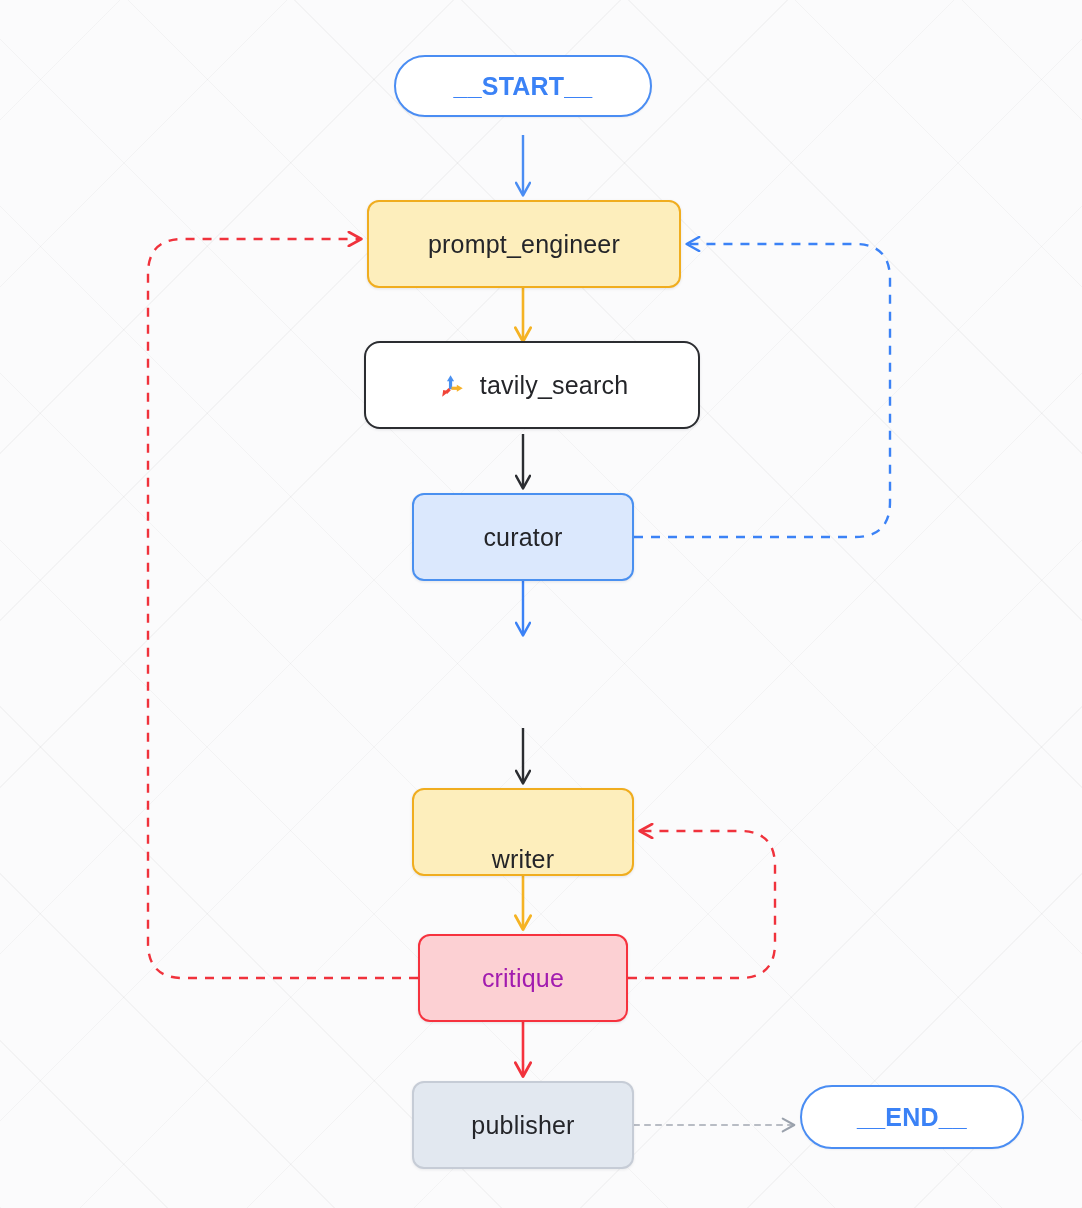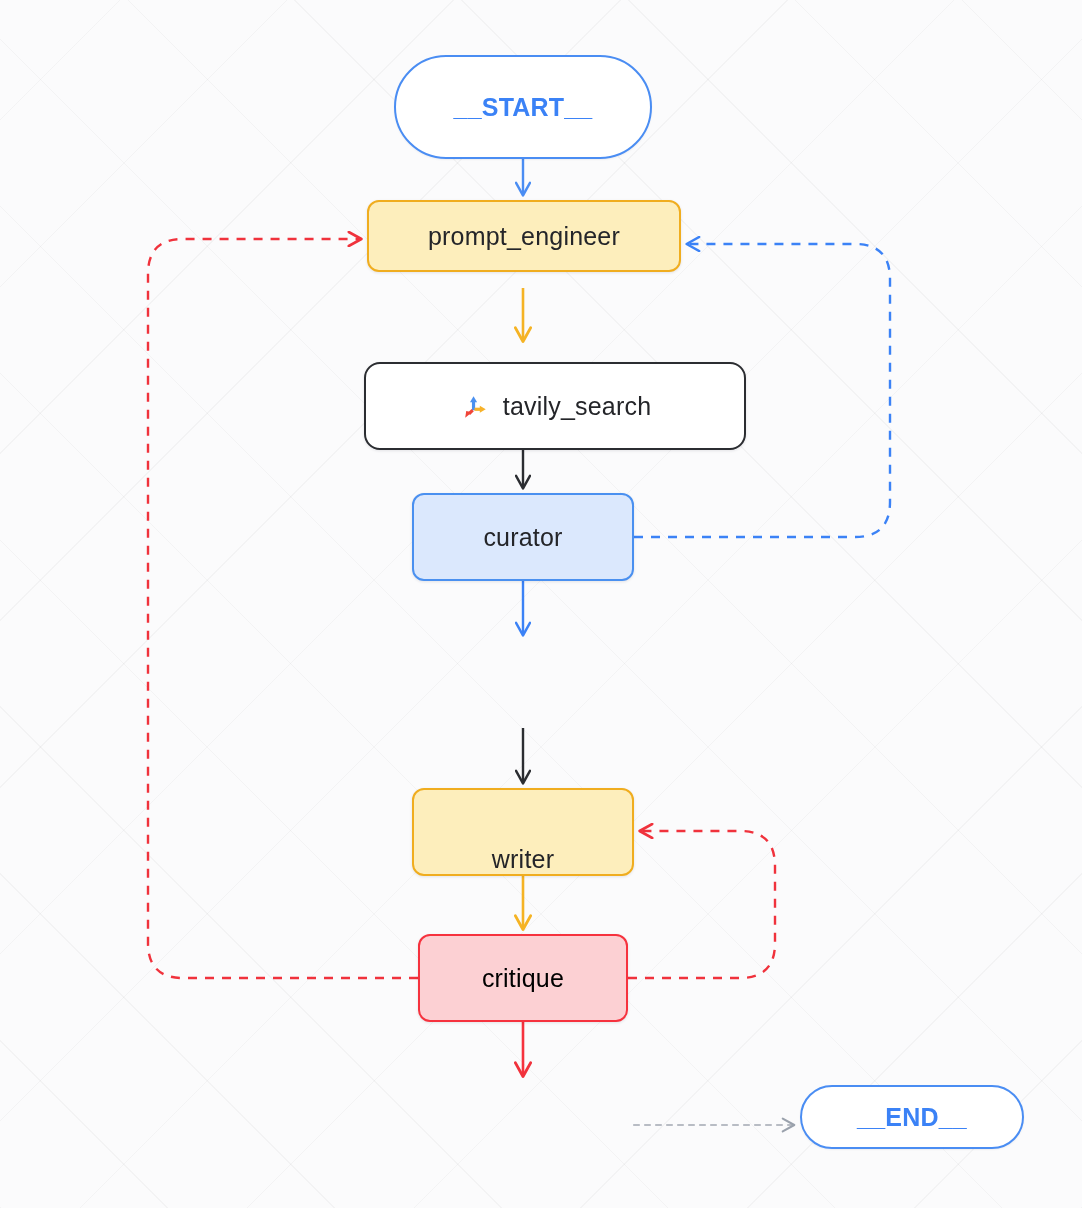--- a/index.html
+++ b/index.html
@@ -55,21 +55,21 @@
     border: 2.5px solid #4a90f0;
     border-radius: 12px;
     background: #dbe8fd;
     color: #242529;
     box-shadow: 0 1px 3px rgba(16,24,40,.10);
   }
   .agent-red {
     border: 2.5px solid #f6323e;
     border-radius: 12px;
     background: #fcd0d3;
-    color: #000000;
+    color: #a21caf;
     box-shadow: 0 1px 3px rgba(16,24,40,.10);
   }
   .agent-gray {
     border: 2px solid #c6ccd6;
     border-radius: 12px;
     background: #e2e8f0;
     color: #242529;
     box-shadow: 0 1px 3px rgba(16,24,40,.08);
   }
   .tool {
@@ -130,29 +130,29 @@
 
     <path d="M 634 1125 L 793 1125" fill="none" stroke="#b8bcc4" stroke-width="2.2" stroke-dasharray="5 6" stroke-linecap="round" marker-end="url(#ah-gray)"></path>
 
     <path d="M 634 537 L 855 537 Q 890 537 890 502 L 890 279 Q 890 244 855 244 L 688 244" fill="none" stroke="#3b82f6" stroke-width="2.4" stroke-dasharray="9 8" stroke-linecap="butt" marker-end="url(#ah-blue2)"></path>
 
     <path d="M 418 978 L 183 978 Q 148 978 148 943 L 148 274 Q 148 239 183 239 L 360 239" fill="none" stroke="#f0323c" stroke-width="2.4" stroke-dasharray="9 8" stroke-linecap="butt" marker-end="url(#ah-red)"></path>
 
     <path d="M 628 978 L 740 978 Q 775 978 775 943 L 775 866 Q 775 831 740 831 L 641 831" fill="none" stroke="#f0323c" stroke-width="2.4" stroke-dasharray="9 8" stroke-linecap="butt" marker-end="url(#ah-red)"></path>
   </svg>
 
-  <div class="node terminal" style="left:394px; top:55px; width:258px; height:104px;justify-content:center;">
+  <div class="node terminal" style="left:394px; top:55px; width:258px; height:62px;justify-content:center;">
     <span class="node-label">__START__</span>
   </div>
 
-  <div class="node agent-amber" style="left:367px; top:200px; width:314px; height:72px;">
+  <div class="node agent-amber" style="left:367px; top:200px; width:314px; height:88px;">
     <span class="node-label">prompt_engineer</span>
   </div>
 
-  <div class="node tool" style="left:364px; top:362px; width:382px; height:88px;">
+  <div class="node tool" style="left:364px; top:341px; width:336px; height:88px;">
     <svg class="tool-icon" viewBox="0 0 32 32">
       <path d="M15.5 20.5 L15.5 10.5" stroke="#4a90f0" stroke-width="3.4" stroke-linecap="butt" fill="none"></path>
       <path d="M15.5 5.5 L19.3 12 L11.7 12 Z" fill="#4a90f0"></path>
       <path d="M16.5 19.5 L23.5 19.5" stroke="#f7b22a" stroke-width="3.4" stroke-linecap="butt" fill="none"></path>
       <path d="M28.5 19.5 L22.2 23.2 L22.2 15.8 Z" fill="#f7b22a"></path>
       <path d="M14.6 20.4 L10.6 24.4" stroke="#f04438" stroke-width="3.4" stroke-linecap="butt" fill="none"></path>
       <path d="M6.6 28.4 L7.7 21.2 L13.9 22.6 Z" fill="#f04438"></path>
     </svg>
     <span class="node-label">tavily_search</span>
   </div>
@@ -163,18 +163,21 @@
 
 
   <div class="node agent-amber" style="left:412px; top:788px; width:222px; height:88px;align-items:flex-end;">
     <span class="node-label">writer</span>
   </div>
 
   <div class="node agent-red" style="left:418px; top:934px; width:210px; height:88px;">
     <span class="node-label">critique</span>
   </div>
 
+  <div class="node agent-gray" style="left:412px; top:1081px; width:222px; height:88px;">
+    <span class="node-label">publisher</span>
+  </div>
 
   <div class="node terminal" style="left:800px; top:1085px; width:224px; height:64px;">
     <span class="node-label">__END__</span>
   </div>
 
 </div>
 
 </body></html>

